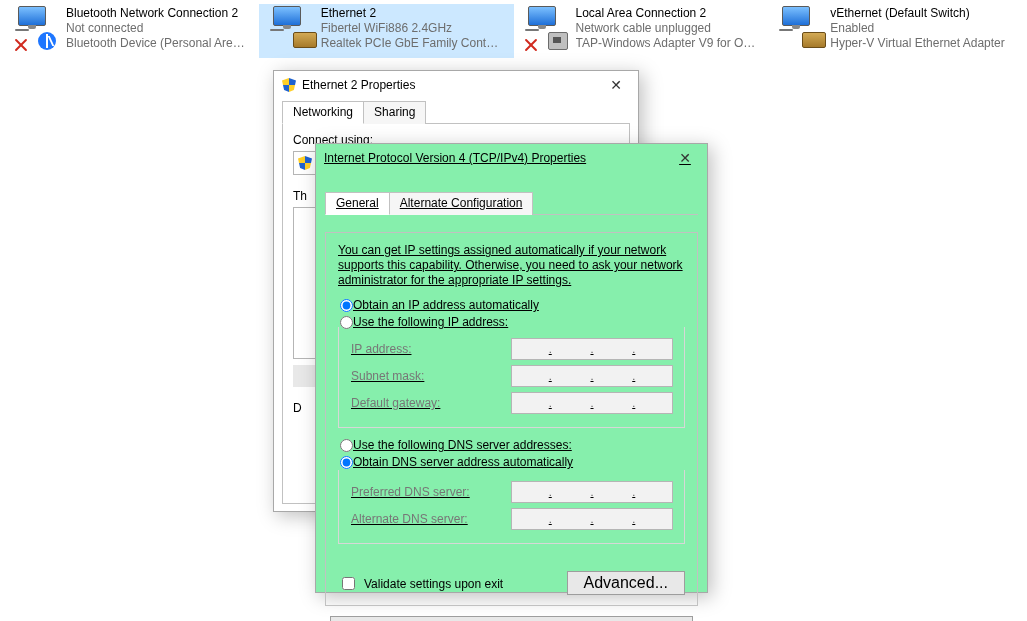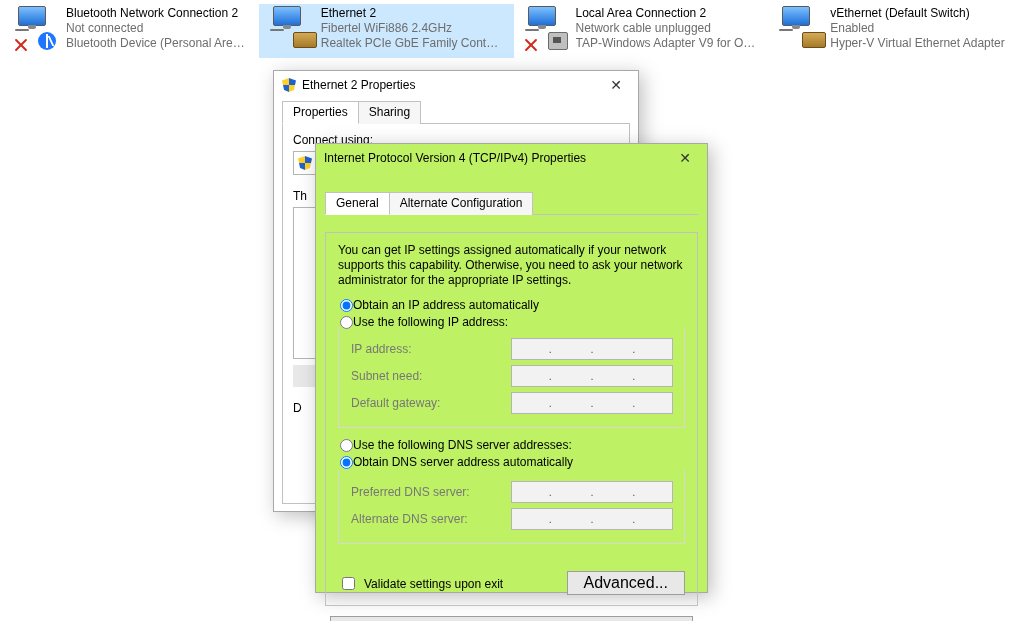--- a/index.html
+++ b/index.html
@@ -132,21 +132,22 @@
     background:#fff; border-bottom:1px solid #fff; z-index:1;
   }
   .tabbody{
     border:1px solid #c1c1c1; border-top:none; margin:0 8px 8px 8px; padding:10px 10px; height:360px;
   }
   .fldlabel{ margin-bottom:4px;}
 
   
   .dlg.ipv4{
     left:315px; top:143px; width:391px; height:448px;
-    background:#bef264;
+    background:#86efac;
+    text-decoration:underline;
   }
   .ipv4 .tabbar{ margin: 18px 9px;}
   .ipv4 .tabbody2{
     border:1px solid #c1c1c1; margin:0 9px 0 9px; padding:10px 12px 12px 12px; height:350px;
     position:relative;
   }
   .desc{ line-height:15px; margin-bottom:10px; }
   .radio{
     display:flex; align-items:center; margin:3px 0 3px 2px; cursor:default;
   }
@@ -262,21 +263,21 @@
 
 <div class="dlg props">
   <div class="titlebar">
     <span class="shield-icon"></span>
     <span class="title">Ethernet 2 Properties</span>
     <div class="closebtn">
       <span>✕</span>
     </div>
   </div>
   <div class="tabbar">
-    <div class="tab active">Properties</div>
+    <div class="tab active">Networking</div>
     <div class="tab">Sharing</div>
   </div>
   <div class="tabbody">
     <div class="fldlabel">Connect using:</div>
     <div style="height:22px;border:1px solid #b5b5b5;margin-bottom:14px; display:flex; align-items:center; padding:0 4px;">
        <span class="shield-icon"></span>
     </div>
     <div class="fldlabel">
        <span>Th</span>
     </div>
@@ -311,21 +312,21 @@
     <div class="group">
       <div class="row">
         <label>IP address:</label>
         <div class="ipinput">
             <span>.</span>
             <span>.</span>
             <span>.</span>
           </div>
       </div>
       <div class="row">
-        <label>Subnet need:</label>
+        <label>Subnet mask:</label>
         <div class="ipinput">
             <span>.</span>
             <span>.</span>
             <span>.</span>
           </div>
       </div>
       <div class="row">
         <label>Default gateway:</label>
         <div class="ipinput">
             <span>.</span>

